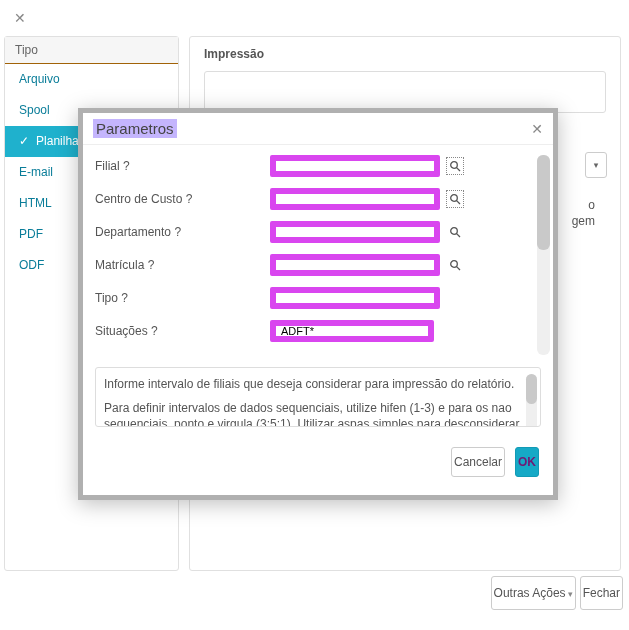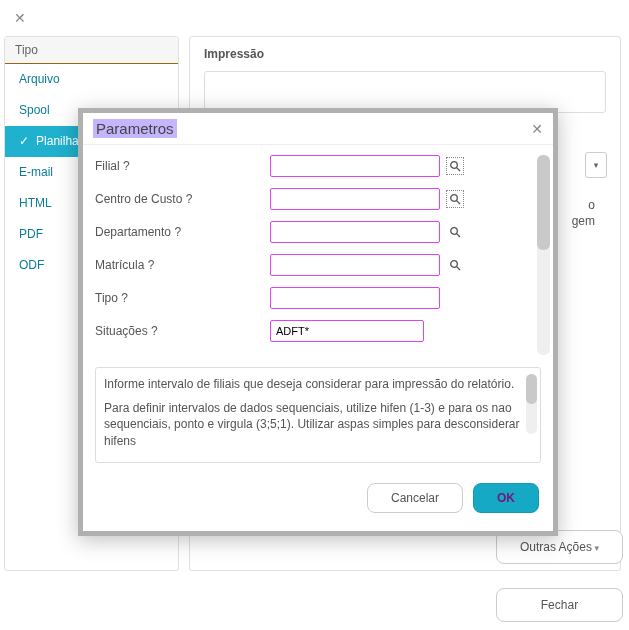--- a/index.html
+++ b/index.html
@@ -162,21 +162,21 @@
     align-items: center;
     margin-bottom: 11px;
   }
   .form-row label {
     width: 175px;
     color: #555;
   }
   .form-row input[type=text] {
     flex: 0 0 170px;
     height: 22px;
-    border: 1px solid #d946ef;
+    border: 6px solid #d946ef;
     border-radius: 2px;
     padding: 2px 5px;
     font-size: 11px;
   }
   .lookup {
     width: 18px;
     height: 18px;
     margin-left: 6px;
     display: flex;
     align-items: center;
@@ -186,21 +186,21 @@
   .lookup svg { display:block; }
   .lookup.boxed { border: 1px dotted #888; }
   .form-row.short input[type=text]{ flex: 0 0 90px; }
   .form-row.nolookup input[type=text]{ }
 
   .help-box {
     margin: 4px 12px 0;
     border: 1px solid #ddd;
     border-radius: 3px;
     padding: 8px 20px 8px 8px;
-    height: 96px;
+    height: 60px;
     overflow: hidden;
     position: relative;
     color: #555;
     line-height: 1.35;
   }
   .help-box .hs-track{
     position:absolute; right:3px; top:6px; width:11px; height:60px;
     background:#efefef; border-radius:6px;
   }
   .help-box .hs-thumb{
@@ -212,41 +212,40 @@
     padding: 20px 14px 18px;
     display: flex;
     justify-content: flex-end;
     gap: 10px;
   }
   .btn {
     border: 1px solid #ccc;
     background: #fff;
     color: #555;
     height: 30px;
-    padding: 0 23px;
-    border-radius: 8px;
+    padding: 0 2px;
+    border-radius: 3px;
     font-size: 12px;
     cursor: pointer;
   }
   .btn.primary {
     background: #16a9c6;
     border-color: #129ab5;
     color: #701a75;
     font-weight: bold;
   }
   .btn.drop::after { content: " ▾"; font-size: 9px; color:#888;}
 
   .main-footer {
     position: absolute;
-    bottom: 0;
+    bottom: 12px;
     right: 0;
     padding: 8px 6px;
     display: flex;
-    gap: 24px;
-    flex-direction: column;
+    gap: 4px;
   }
   .main-footer .btn { height: 34px; }
 </style>
 </head>
 <body>
 
 <div class="main-dialog">
   <div class="main-header">
     <span class="close-x">✕</span>
   </div>

